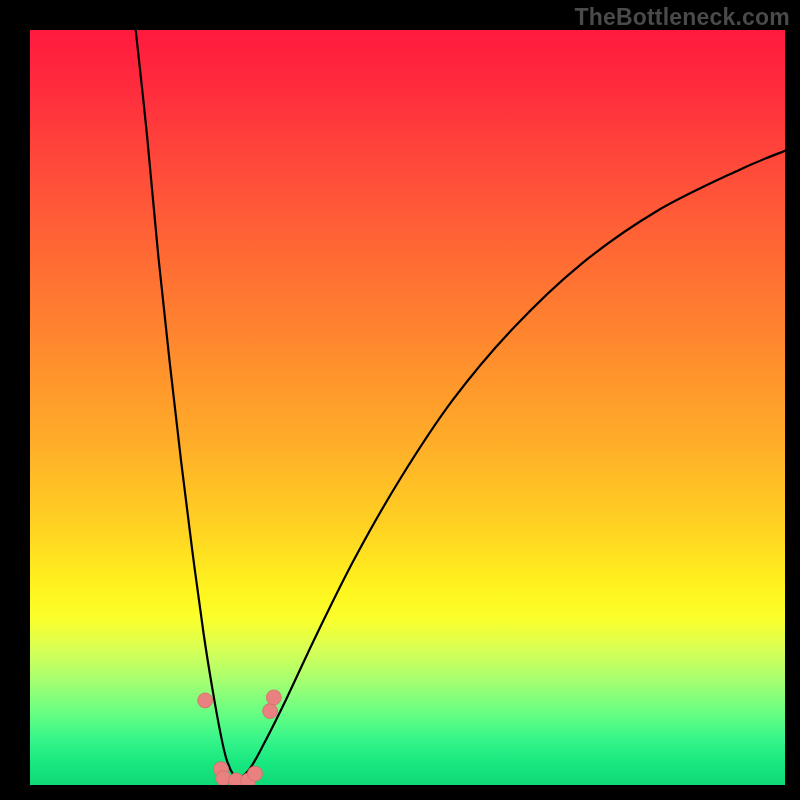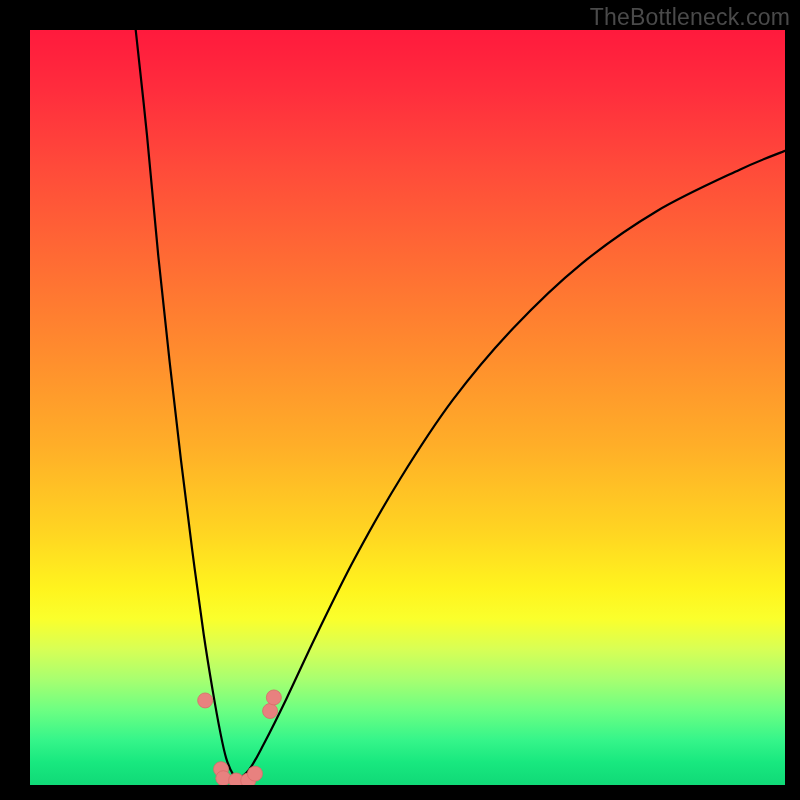--- a/index.html
+++ b/index.html
@@ -41,21 +41,21 @@
       #18e87f 97%,
       #10d977 100%
     );
   }
   .watermark {
     position: absolute;
     top: 4px;
     right: 10px;
     color: #4a4a4a;
     font-size: 23px;
-    font-weight: 400;
+    font-weight: 700;
     letter-spacing: 0.2px;
     user-select: none;
   }
   svg.curves {
     position: absolute;
     left: 0; top: 0;
     width: 755px; height: 755px;
   }
   .curve {
     fill: none;

